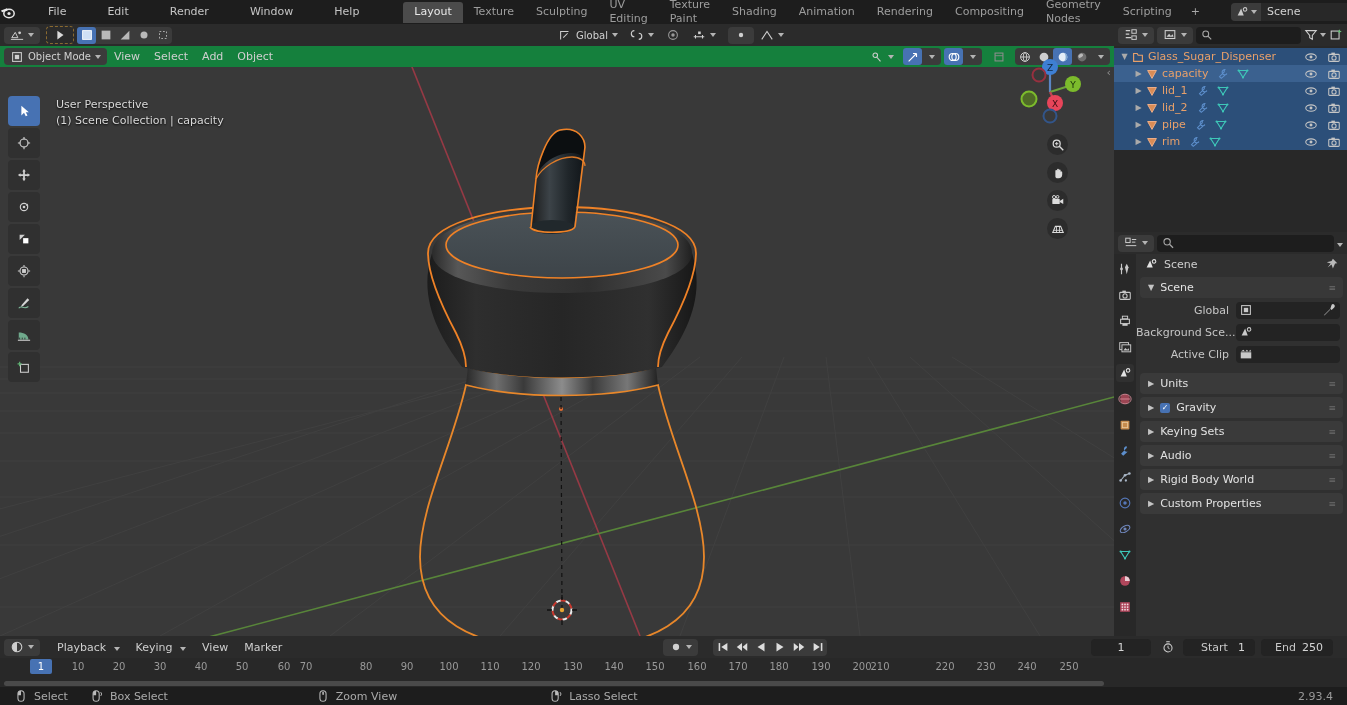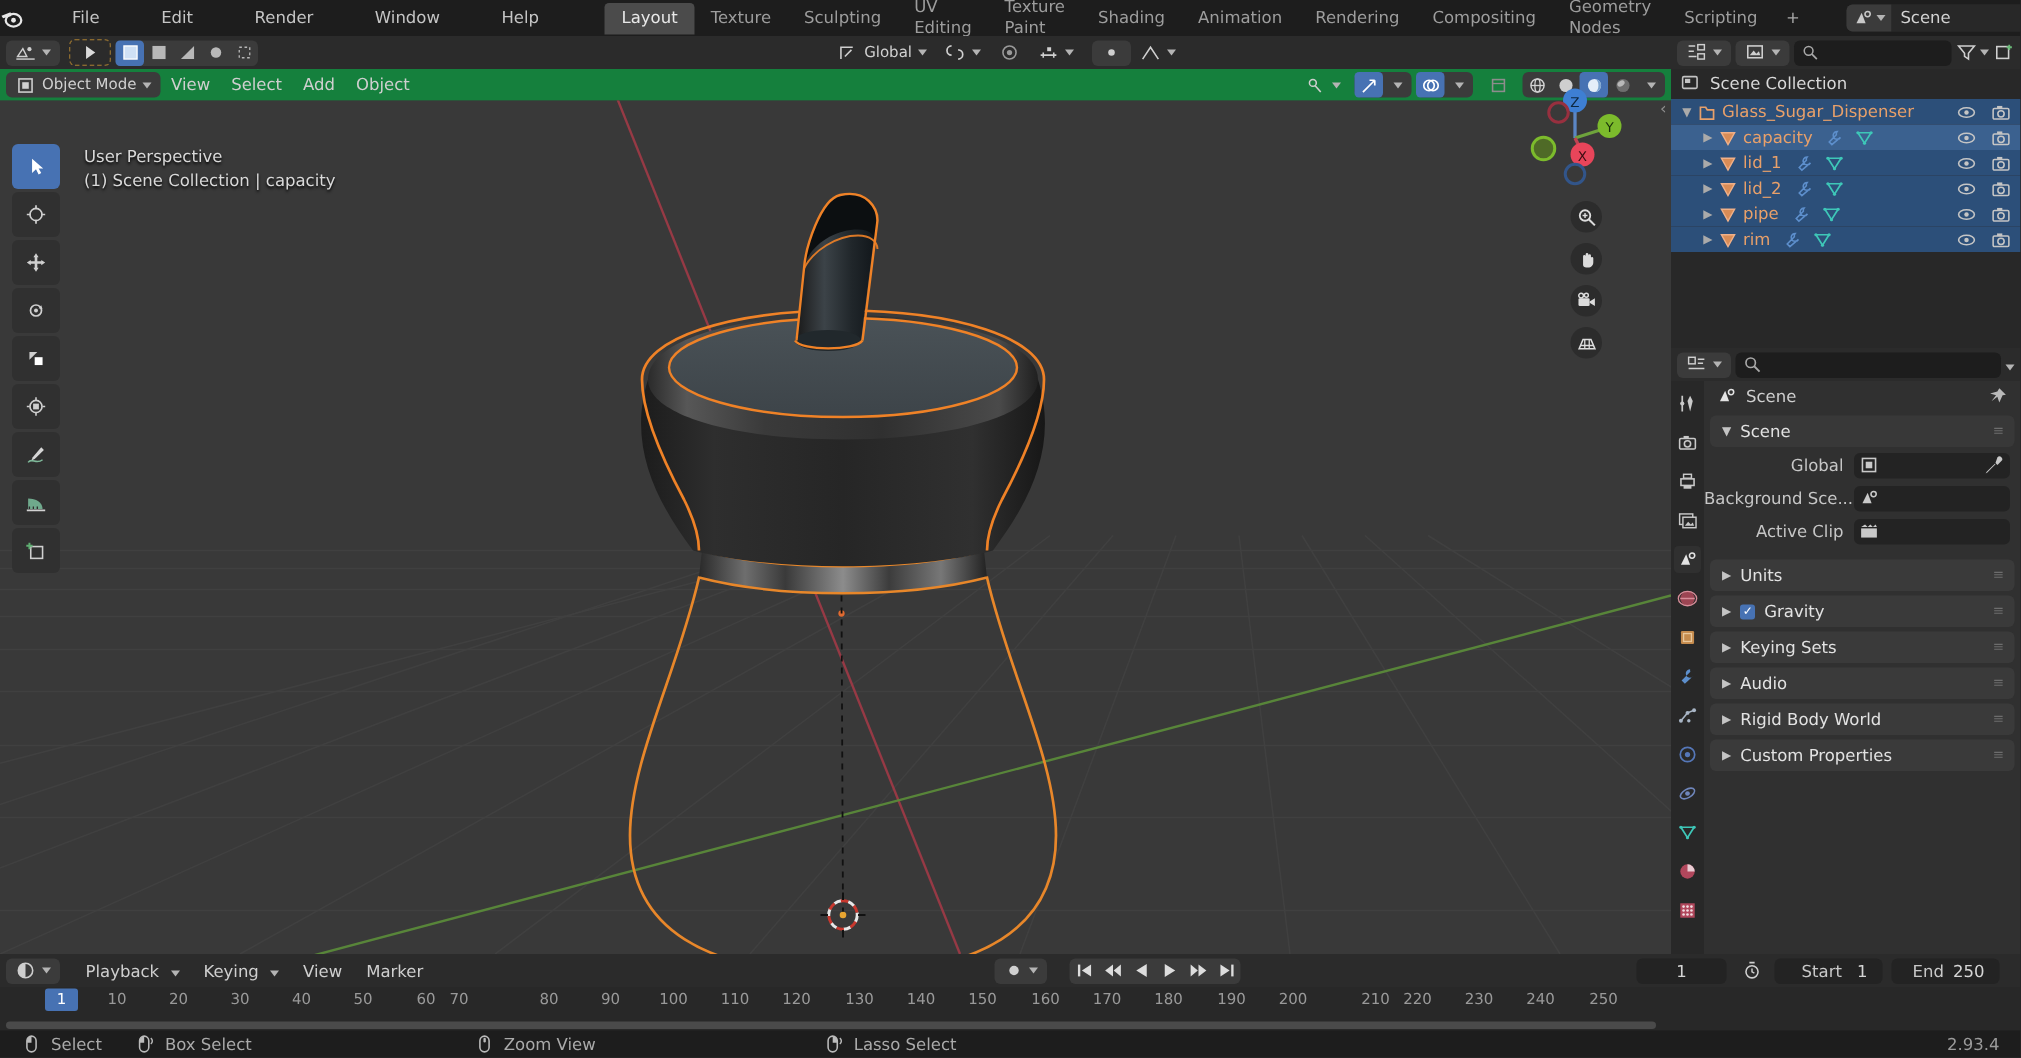--- a/index.html
+++ b/index.html
@@ -615,27 +615,20 @@
       <i class="caret"></i>
     </div>
     <div>
       <svg class="ic" viewBox="0 0 16 16">
           <rect x="2.5" y="3.5" width="9" height="9" fill="none" stroke="#cfcfcf" stroke-width="1.2"></rect>
           <path d="M12 2v4M10 4h4" stroke="#6aba78" stroke-width="1.4"></path>
         </svg>
     </div>
   </div>
 
-  <div style="height:18px;display:flex;align-items:center;padding-left:6px;gap:6px">
-    <svg class="ic" viewBox="0 0 16 16">
-        <rect x="2" y="3.5" width="11" height="9" rx="1" fill="none" stroke="#c3c3c3" stroke-width="1.2"></rect>
-        <rect x="3.8" y="5.2" width="4" height="3.2" fill="#c3c3c3"></rect>
-      </svg>
-    <span>Scene Collection</span>
-  </div>
 
   <div id="ol-list">
 
     <div class="ol-row sel">
       <span class="tri">▼</span>
       <svg class="ic" viewBox="0 0 16 16">
           <path d="M3 4 h4 l1.2 2 H13 v7 H3 Z" fill="none" stroke="#e8a06a" stroke-width="1.3"></path>
         </svg>
       <span class="nm" style="color:#e8a06a">Glass_Sugar_Dispenser</span>
       <span class="icons-right">
@@ -1118,21 +1111,21 @@
     <div class="tick" style="left:490px">110</div>
     <div class="tick" style="left:531px">120</div>
     <div class="tick" style="left:573px">130</div>
     <div class="tick" style="left:614px">140</div>
     <div class="tick" style="left:655px">150</div>
     <div class="tick" style="left:697px">160</div>
     <div class="tick" style="left:738px">170</div>
     <div class="tick" style="left:779px">180</div>
     <div class="tick" style="left:821px">190</div>
     <div class="tick" style="left:862px">200</div>
-    <div class="tick" style="left:917px">210</div>
+    <div class="tick" style="left:880px">210</div>
     <div class="tick" style="left:945px">220</div>
     <div class="tick" style="left:986px">230</div>
     <div class="tick" style="left:1027px">240</div>
     <div class="tick" style="left:1069px">250</div>
     <div id="playhead" style="left:41px">1</div>
     <div style="position:absolute;left:4px;bottom:1px;width:1100px;height:5px;background:#4a4a4a;border-radius:3px"></div>
   </div>
 </div>
 
 <div id="status">

